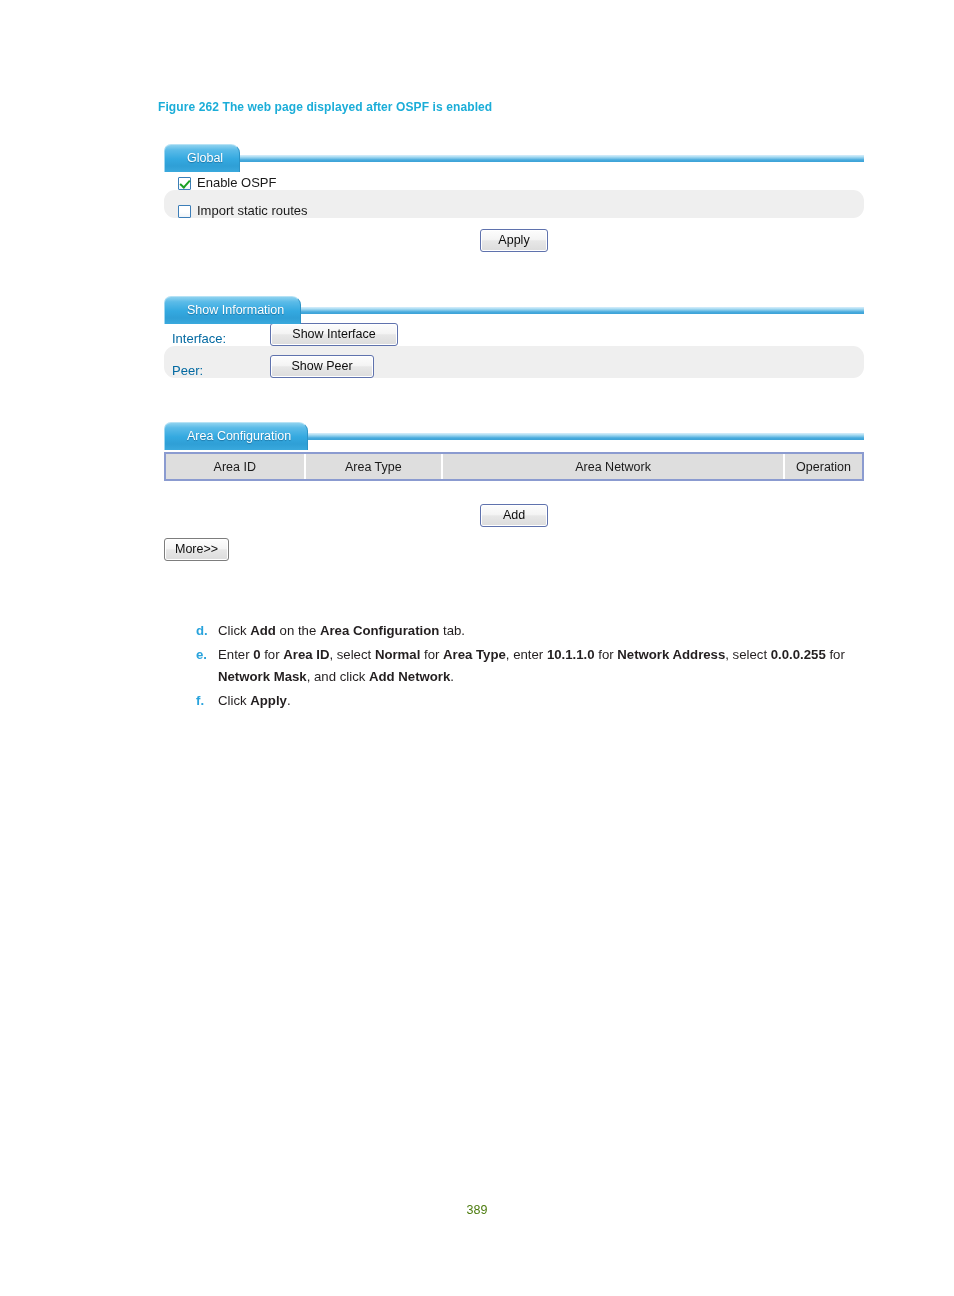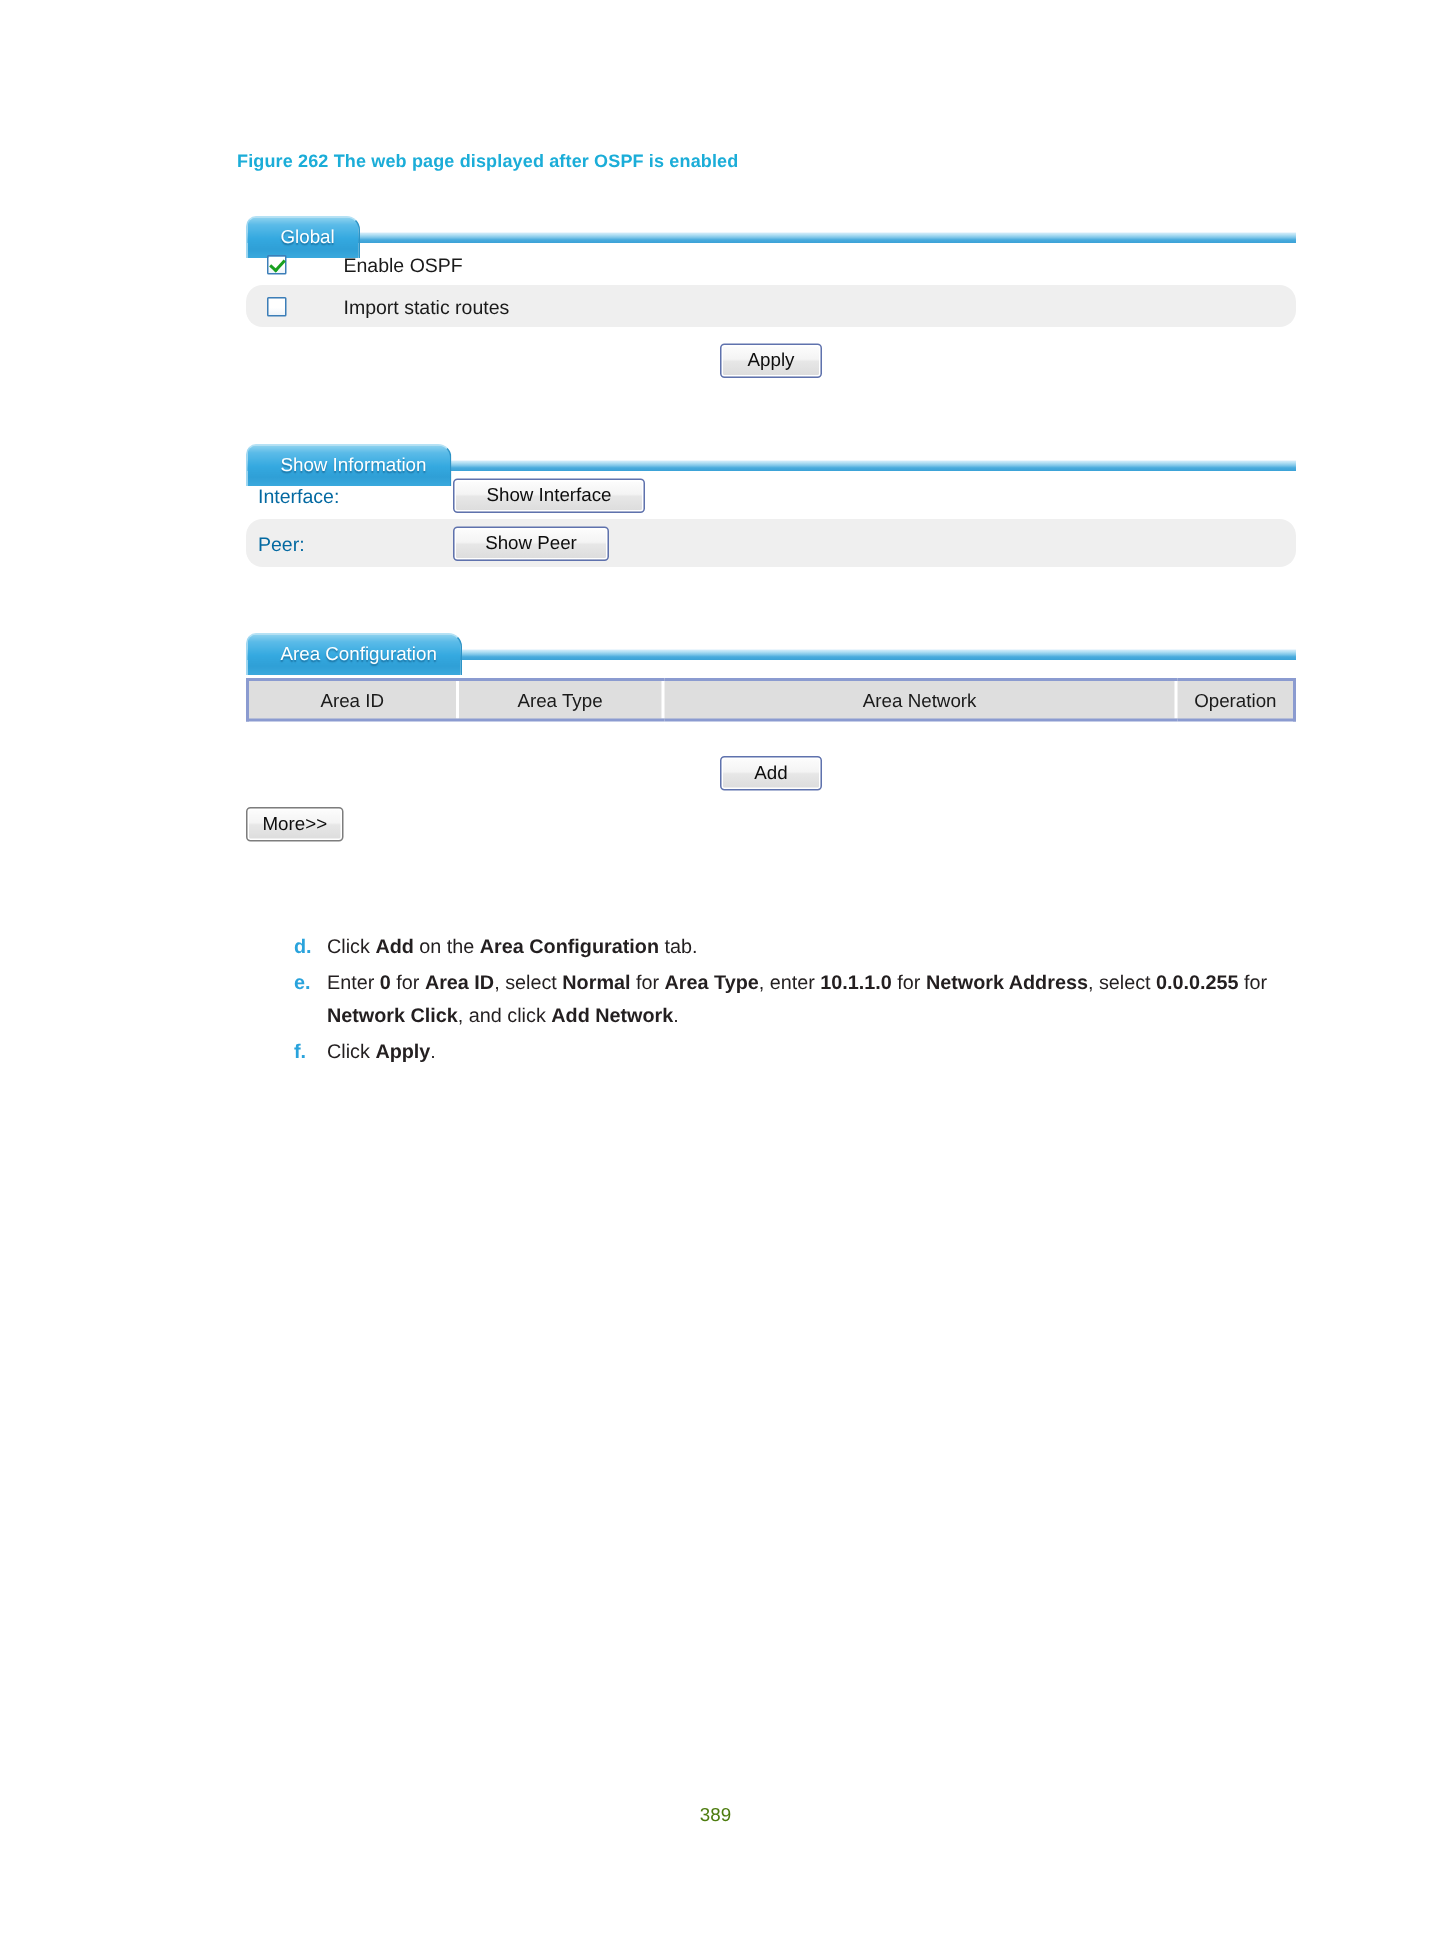--- a/index.html
+++ b/index.html
@@ -77,26 +77,25 @@
                 #b3e0f4 22%,
                 #7ec6e9 48%,
                 #49abdd 70%,
                 #3ba2d7 100%);
   }
 
   
   .rows { margin-top: 0; }
   .frow {
     display: flex;
-    align-items: center;
+    align-items: flex-end;
     height: 28px;
     font-size: 13px;
     padding-left: 14px;
     box-sizing: border-box;
-    gap: 32px;
   }
   .frow.alt { background: #efefef; border-radius: 11px; }
 
   .cbx {
     width: 13px;
     height: 13px;
     box-sizing: border-box;
     border: 1px solid #3c7eb8;
     background: linear-gradient(to bottom, #ffffff 0%, #ffffff 55%, #eef4f9 100%);
     margin-right: 6px;
@@ -301,21 +300,21 @@
 
 </div>
 
 <div class="steps">
     <div class="step">
       <span class="step-marker">d.</span>
       <span class="step-text"><span>Click </span><b>Add</b><span> on the </span><b>Area Configuration</b><span> tab.</span></span>
     </div>
     <div class="step">
       <span class="step-marker">e.</span>
-      <span class="step-text"><span>Enter </span><b>0</b><span> for </span><b>Area ID</b><span>, select </span><b>Normal</b><span> for </span><b>Area Type</b><span>, enter </span><b>10.1.1.0</b><span> for </span><b>Network Address</b><span>, select </span><b>0.0.0.255</b><span> for </span><b>Network Click</b><span>, and click </span><b>Add Network</b><span>.</span></span>
+      <span class="step-text"><span>Enter </span><b>0</b><span> for </span><b>Area ID</b><span>, select </span><b>Normal</b><span> for </span><b>Area Type</b><span>, enter </span><b>10.1.1.0</b><span> for </span><b>Network Address</b><span>, select </span><b>0.0.0.255</b><span> for </span><b>Network Mask</b><span>, and click </span><b>Add Network</b><span>.</span></span>
     </div>
     <div class="step">
       <span class="step-marker">f.</span>
       <span class="step-text"><span>Click </span><b>Apply</b><span>.</span></span>
     </div>
   </div>
 
 <div class="pageno">389</div>
 
 </body></html>

